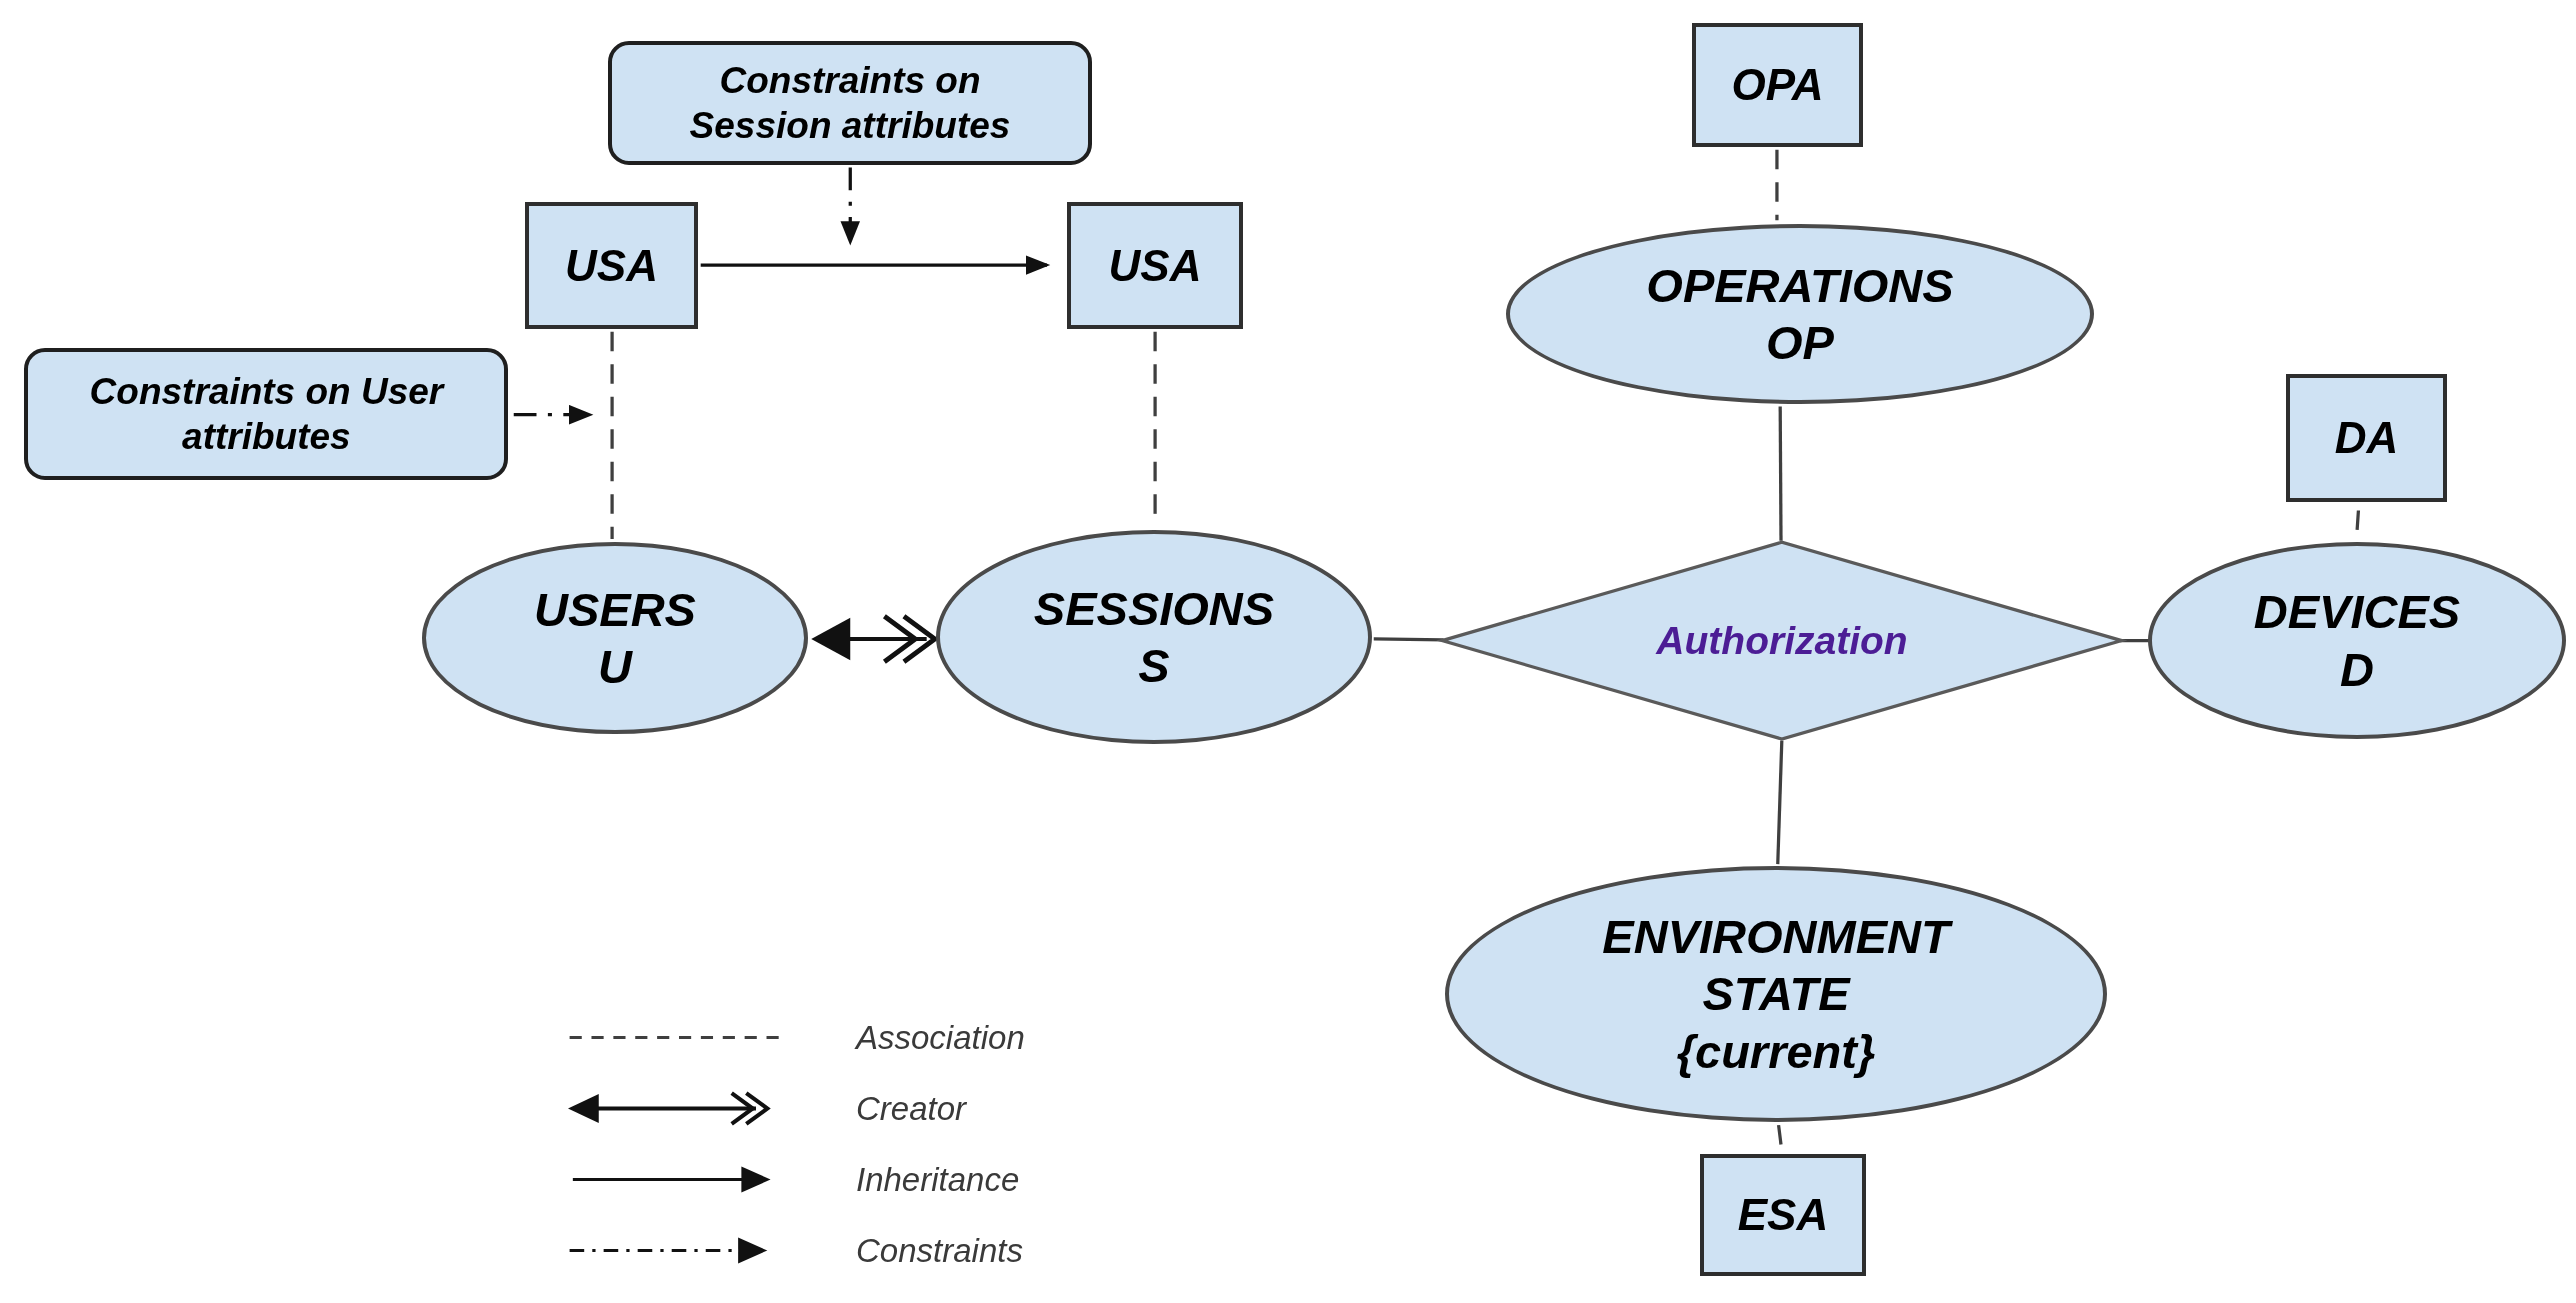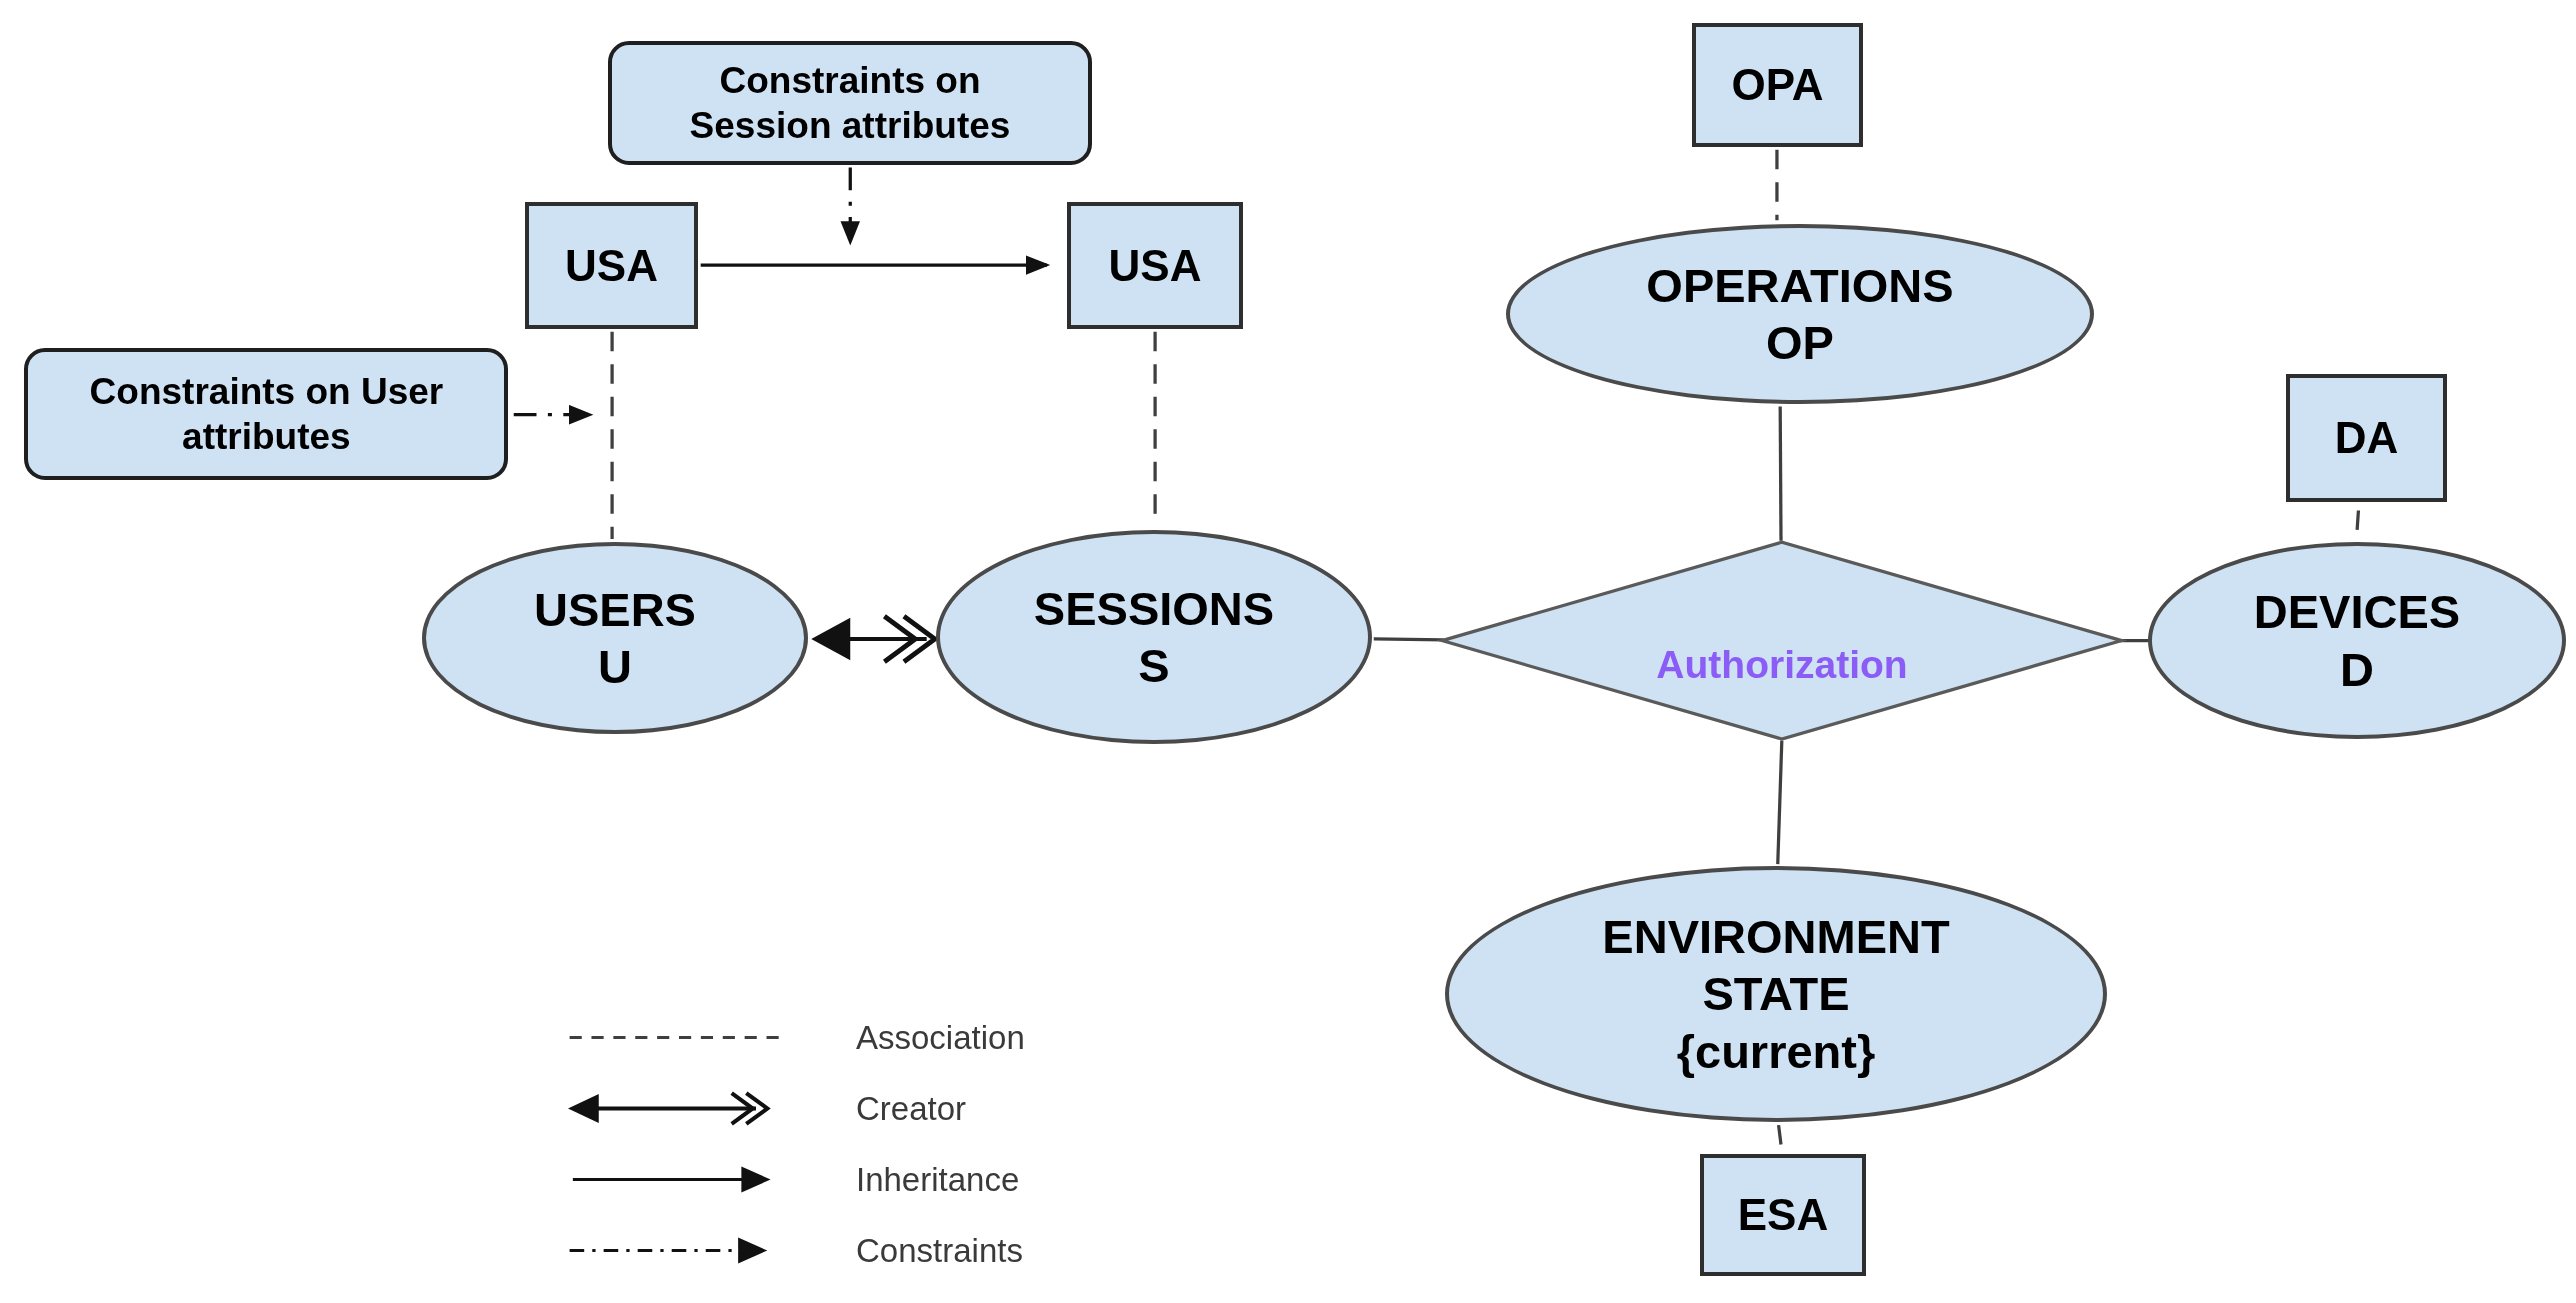--- a/index.html
+++ b/index.html
@@ -1,30 +1,31 @@
 <!DOCTYPE html>
 <html style="font-size:13px"><head>
 <meta charset="utf-8">
 <style>
   html,body{margin:0;padding:0;background:#ffffff;}
   .canvas{
     position:relative;width:2576px;height:1304px;background:#ffffff;overflow:hidden;
     font-family:"Liberation Sans","DejaVu Sans",sans-serif;
+    font-style:italic;
   }
   svg.wires{position:absolute;left:0;top:0;width:2576px;height:1304px;}
   .node{
     position:absolute;display:flex;align-items:center;justify-content:center;
     text-align:center;background:#cfe2f3;color:#000;box-sizing:border-box;
   }
   .label{white-space:pre-line;font-weight:bold;line-height:1.22;}
   .rectbox{border:4.1px solid #2e2e2e;font-size:44px;}
   .callout{border:4.1px solid #1f1f1f;border-radius:21px;font-size:37px;line-height:1.3;}
   .ellipse{border:4.1px solid #4a4a4a;border-radius:50%;font-size:47px;}
   .diamond-label{position:absolute;display:flex;align-items:center;justify-content:center;
-    background:transparent;font-size:39px;font-weight:bold;color:#8b5cf6;margin-top:24px;}
+    background:transparent;font-size:39px;font-weight:bold;color:#4c1d95;}
   .legend{position:absolute;left:561px;top:1014px;display:flex;flex-direction:column;gap:24px;}
   .legend-row{display:flex;align-items:center;height:47px;}
   .legend-sample{width:236px;height:47px;flex:0 0 236px;}
   .legend-label{margin-left:59px;font-size:33px;color:#3a3a3a;font-weight:normal;}
 </style>
 </head>
 <body>
 
 <div class="canvas">
 

